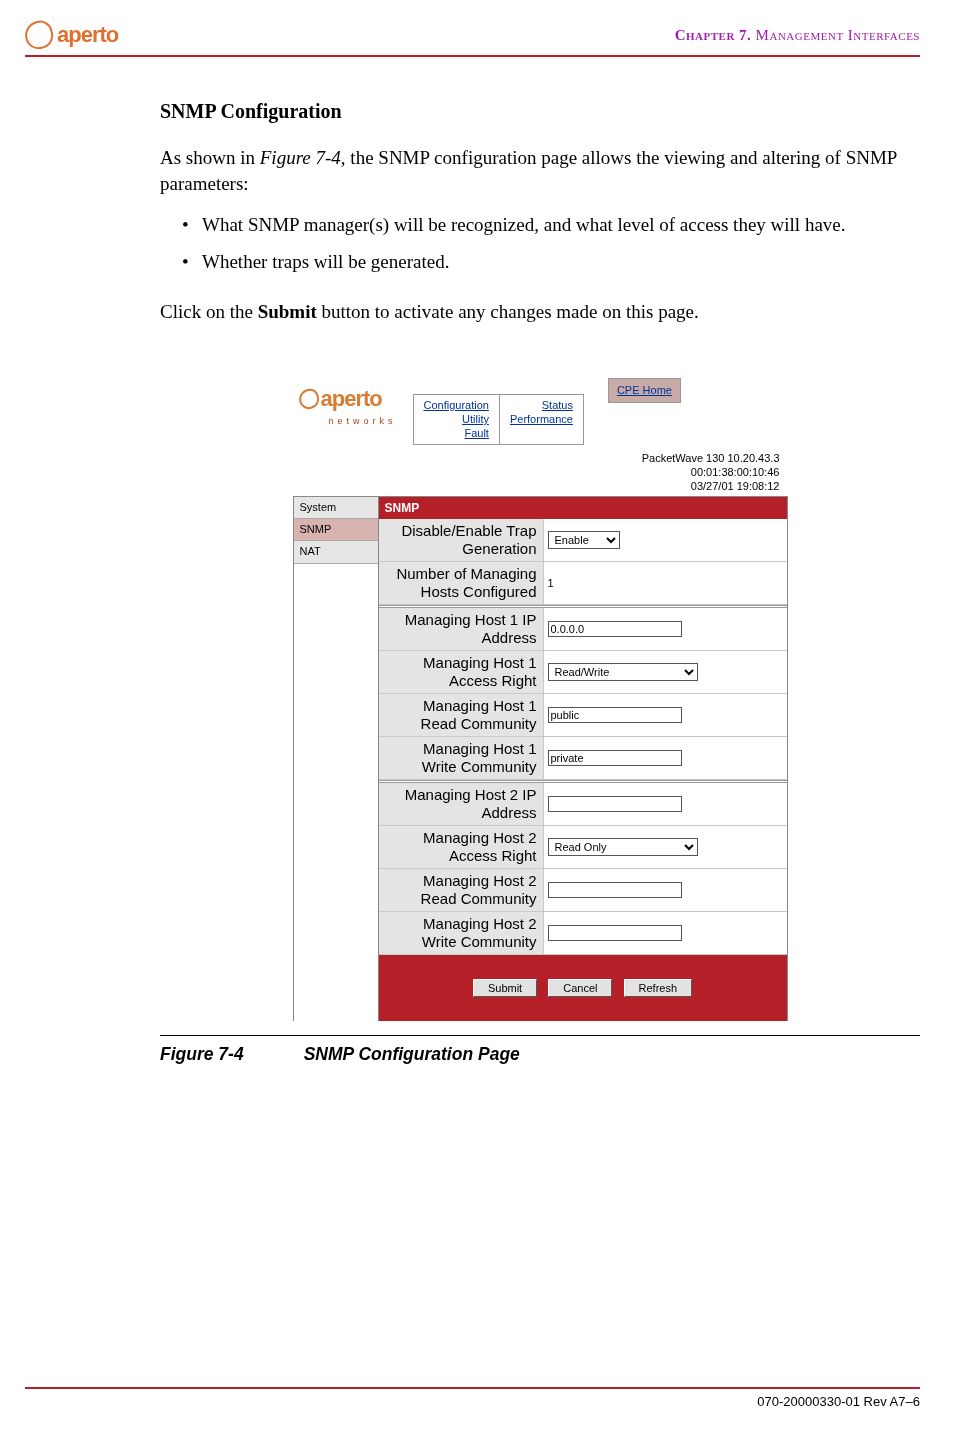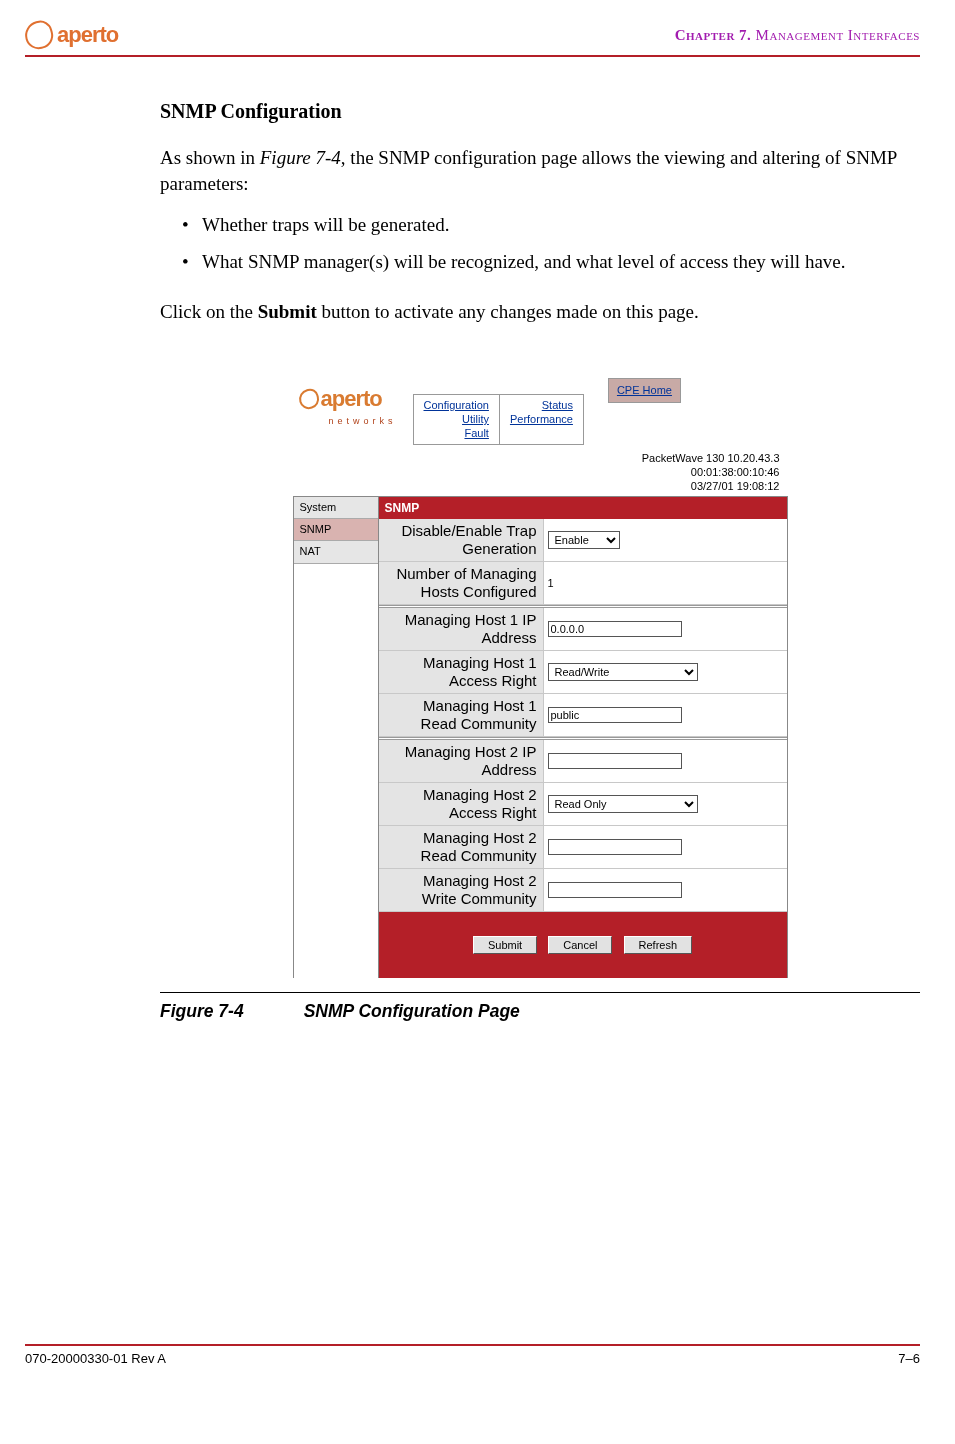--- a/index.html
+++ b/index.html
@@ -210,27 +210,26 @@
   }
   .fig-caption {
     font-family: Arial, Helvetica, sans-serif;
     font-style: italic;
     font-weight: bold;
     font-size: 17.5px;
   }
   .fig-caption .gap { display: inline-block; width: 60px; }
   .page-footer {
     display: flex;
-    justify-content: space-between;
+    justify-content: flex-end;
     border-top: 2px solid #b41f28;
     padding-top: 4px;
     margin-top: 320px;
     font-family: Arial, sans-serif;
     font-size: 13px;
-    gap: 32px;
   }
 </style>
 </head>
 <body>
 
 <div class="page-header">
   <div class="logo">
     <span class="logo-swirl"></span>
     <span class="logo-text">aperto</span>
   </div>
@@ -241,22 +240,22 @@
 
 <div class="content">
 
   <div class="section-title">SNMP Configuration</div>
 
   <p>
     <span>As shown in </span><span class="italic">Figure 7-4</span><span>, the SNMP configuration page allows the viewing and altering of SNMP parameters:</span>
   </p>
 
   <ul class="bullets">
+    <li>What SNMP manager(s) will be recognized, and what level of access they will have.</li>
     <li>Whether traps will be generated.</li>
-    <li>What SNMP manager(s) will be recognized, and what level of access they will have.</li>
   </ul>
 
   <p>
     <span>Click on the </span><span class="bold-inline">Submit</span><span> button to activate any changes made on this page.</span>
   </p>
 
   <div class="screenshot">
     <div class="shot-top">
       <div class="shot-logo">
         <div style="display:flex;align-items:center;gap:2px;">
@@ -311,20 +310,24 @@
           <div class="val"><input type="text" value="0.0.0.0" style=""></div>
         </div>
         <div class="form-row">
           <div class="lbl">Managing Host 1 Access Right</div>
           <div class="val"><select class="wide"><option>Read/Write</option></select></div>
         </div>
         <div class="form-row">
           <div class="lbl">Managing Host 1 Read Community</div>
           <div class="val"><input type="text" value="public" style=""></div>
         </div>
+        <div class="form-row">
+          <div class="lbl">Managing Host 1 Write Community</div>
+          <div class="val"><input type="text" value="private" style=""></div>
+        </div>
         <div class="group-divider"></div>
 
         <div class="form-row">
           <div class="lbl">Managing Host 2 IP Address</div>
           <div class="val"><input type="text" value="" style=""></div>
         </div>
         <div class="form-row">
           <div class="lbl">Managing Host 2 Access Right</div>
           <div class="val"><select class="wide"><option>Read Only</option></select></div>
         </div>

